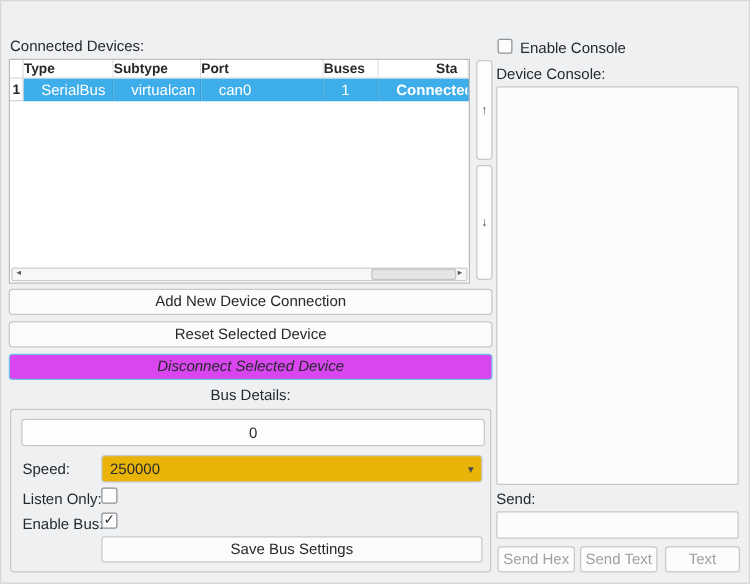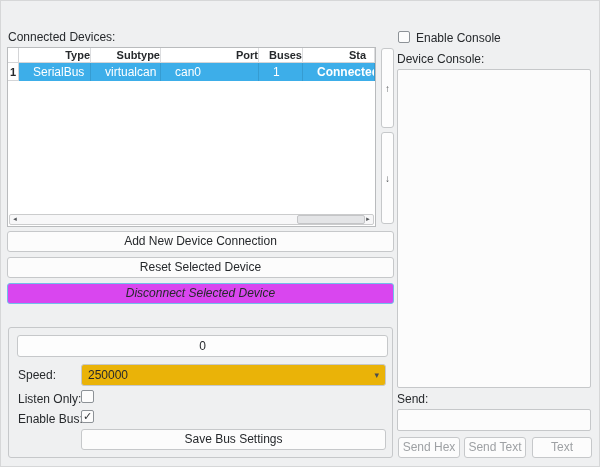--- a/index.html
+++ b/index.html
@@ -33,21 +33,21 @@
     border:1px solid #8d9297; border-radius:2px; font-size:11px; line-height:11px;
     text-align:center; color:#2e3134; font-weight:bold; }
   .label { position:absolute; font-size:12px; color:#26292c; white-space:nowrap; }
   
   .table-frame { position:absolute; left:7px; top:47px; width:369px; height:180px;
     background:#ffffff; border:1px solid #b9bbbd; }
   .trow { display:flex; width:100%; }
   .thead { height:15px; }
   .thead .cell { font-size:11px; font-weight:bold; line-height:14px;
     border-right:1px solid #dcdddf; border-bottom:1px solid #d4d5d7;
-    text-align:right; overflow:hidden; background:#ffffff; }
+    text-align:left; overflow:hidden; background:#ffffff; }
   .tdata { height:18px; }
   .tdata .cell { font-size:12px; line-height:18px; color:#ffffff;
     background:#3daee9; padding-left:14px; border-right:1px solid rgba(0,0,0,0.10);
     overflow:hidden; white-space:nowrap; }
   .cell.c-num { width:11px; min-width:11px; background:#ffffff !important; color:#26292c;
     font-weight:bold; font-size:11px; text-align:center; padding-left:0;
     border-right:1px solid #d4d5d7; border-bottom:1px solid #d4d5d7; }
   .c-type { width:72px; min-width:72px; }
   .c-subtype { width:70px; min-width:70px; }
   .c-port { width:98px; min-width:98px; }
@@ -123,20 +123,21 @@
       <span>↑</span>
     </div>
   <div class="vscroll-btn vs-down">
       <span>↓</span>
     </div>
 
   <div class="qbutton" style="left:7px; top:231px; width:387px;">Add New Device Connection</div>
   <div class="qbutton" style="left:7px; top:257px; width:387px;">Reset Selected Device</div>
   <div class="qbutton focused" style="left:7px; top:283px; width:387px;">Disconnect Selected Device</div>
 
+  <div class="label" style="left:7px; top:309px; width:387px; text-align:center;">Bus Details:</div>
 
   <div class="groupbox">
     <div class="spin-field">0</div>
     <div class="label" style="left:9px; top:40px;">Speed:</div>
     <div class="combo">
       <span>250000</span>
       <span class="combo-arrow">▾</span>
     </div>
     <div class="label" style="left:9px; top:64px;">Listen Only:</div>
     <div class="checkbox" style="left:72px; top:62px;"></div>

